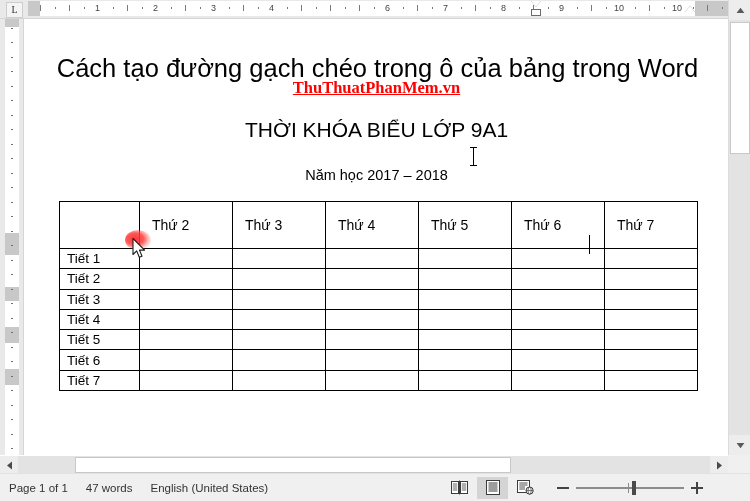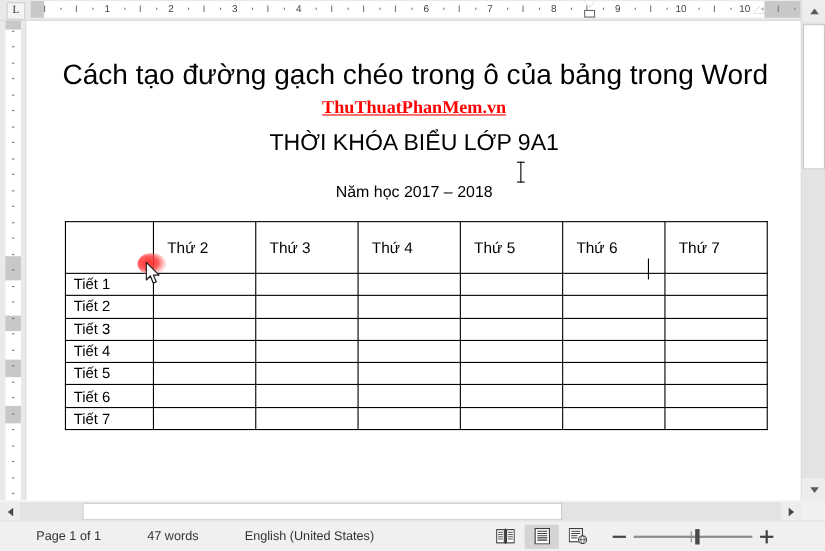--- a/index.html
+++ b/index.html
@@ -72,21 +72,21 @@
     position: absolute; left: 13px; top: 0; right: 0; bottom: 0;
     background: #ffffff;
   }
 
   .doc-title {
     position: absolute; left: 0; right: 10px; top: 35px;
     text-align: center; font-size: 25.5px; color: #000;
     font-family: "Liberation Sans", sans-serif; white-space: nowrap;
   }
   .doc-watermark {
-    position: absolute; left: 0; right: 12px; top: 69px;
+    position: absolute; left: 0; right: 12px; top: 59px;
     text-align: center; font-size: 16.5px; color: #ff0000;
     text-decoration: underline; font-weight: bold;
     font-family: "Liberation Serif", serif;
   }
   .doc-heading {
     position: absolute; left: 0; right: 12px; top: 99px;
     text-align: center; font-size: 21px; color: #000;
     font-family: "Liberation Sans", sans-serif;
   }
   .doc-subheading {
@@ -184,21 +184,21 @@
   }
 
   
   #statusbar {
     position: absolute; left: 0; right: 0; bottom: 0; height: 28px;
     background: #f0f0f0; border-top: 1px solid #e2e2e2;
     display: flex; align-items: center;
     font-size: 11.5px; color: #333;
   }
   #status-left { display: flex; align-items: center; gap: 0; }
-  .st-item { padding: 0 9px; line-height: 28px; white-space: nowrap; margin-left: 24px; }
+  .st-item { padding: 0 9px; line-height: 28px; white-space: nowrap; }
   #status-right {
     margin-left: auto; display: flex; align-items: center; height: 28px;
   }
   .viewbtn {
     width: 31px; height: 22px; margin: 0 1px;
     display: flex; align-items: center; justify-content: center;
   }
   .viewbtn.active { background: #d4d4d4; }
   #zoom-ctrl { display: flex; align-items: center; gap: 6px; padding: 0 8px 0 14px; }
   .zbtn { width: 14px; height: 14px; position: relative; }

